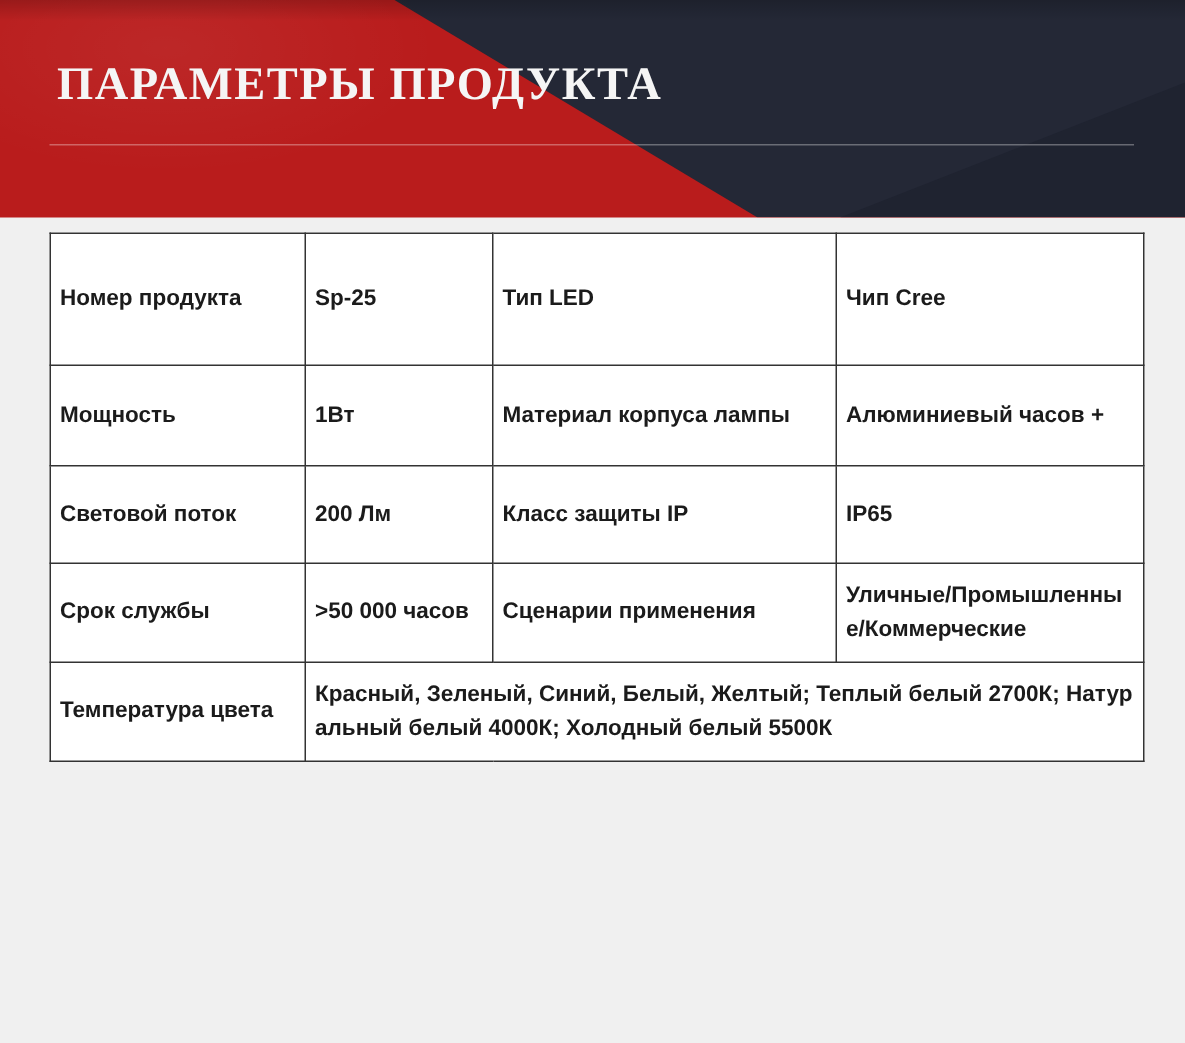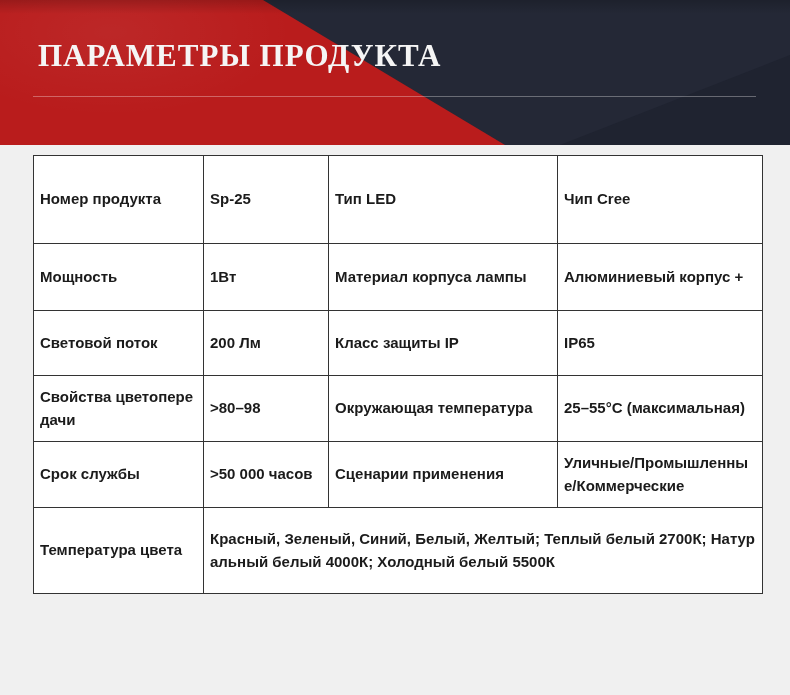--- a/index.html
+++ b/index.html
@@ -124,33 +124,27 @@
     <tr>
       <td>Номер продукта</td>
       <td>Sp-25</td>
       <td>Тип LED</td>
       <td>Чип Cree</td>
     </tr>
     <tr>
       <td>Мощность</td>
       <td>1Вт</td>
       <td>Материал корпуса лампы</td>
-      <td class="clip">Алюминиевый корпус +</td>
+      <td class="clip">Алюминиевый часов +</td>
     </tr>
     <tr>
       <td>Световой поток</td>
       <td>200 Лм</td>
       <td>Класс защиты IP</td>
       <td>IP65</td>
-    </tr>
-    <tr>
-      <td>Свойства цветопередачи</td>
-      <td>&gt;80–98</td>
-      <td>Окружающая температура</td>
-      <td>25–55°C (максимальная)</td>
     </tr>
     <tr>
       <td>Срок службы</td>
       <td>&gt;50 000 часов</td>
       <td>Сценарии применения</td>
       <td>Уличные/Промышленные/Коммерческие</td>
     </tr>
     <tr>
       <td>Температура цвета</td>
       <td colspan="3">Красный, Зеленый, Синий, Белый, Желтый; Теплый белый 2700К; Натуральный белый 4000К; Холодный белый 5500К</td>

